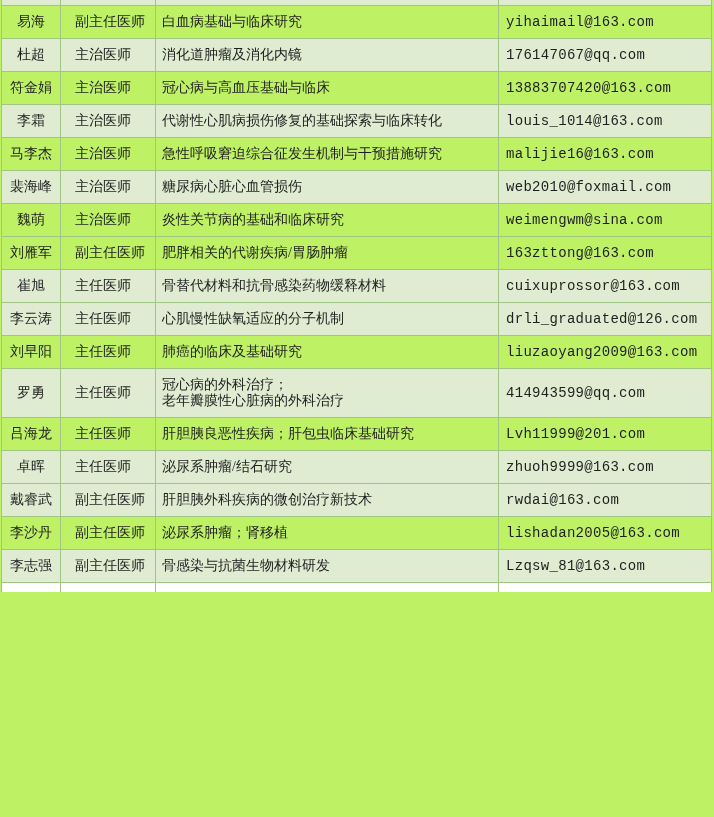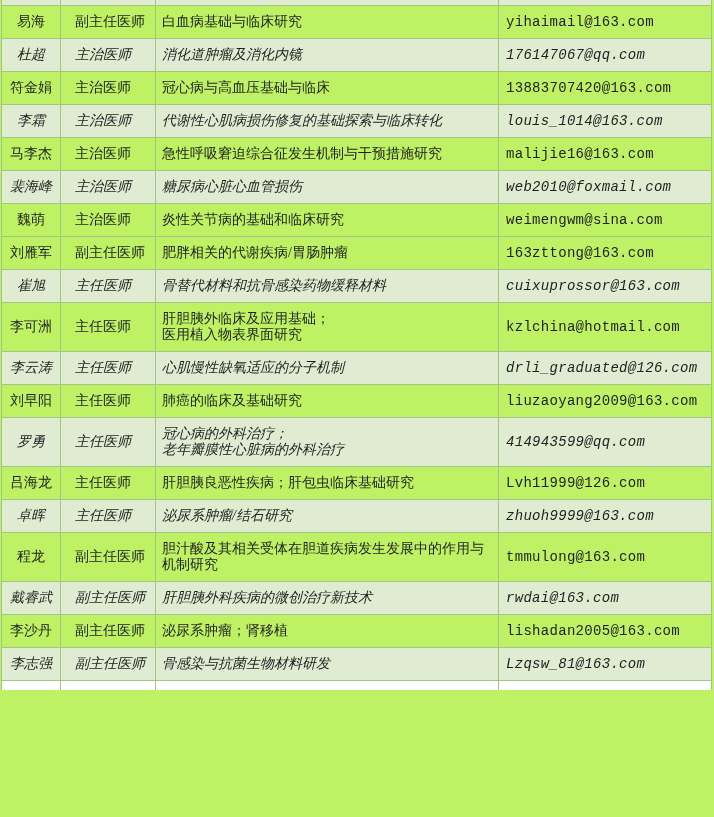--- a/index.html
+++ b/index.html
@@ -25,21 +25,21 @@
   }
   td {
     border: 1.5px solid var(--border);
     vertical-align: middle;
     color: var(--text);
     font-size: 14px;
     line-height: 16px;
     padding: 8px 5px;
     overflow: hidden;
   }
-  tr.green td { background: var(--green); font-style: italic; }
+  tr.green td { background: var(--green); }
   td.name  { text-align: center; padding-left: 2px; padding-right: 2px; }
   td.title { white-space: pre-line; padding-left: 14px; }
   td.research { white-space: pre-line; padding-left: 6px; margin-left: 8px; }
   td.email {
     font-family: "Liberation Mono", monospace;
     font-size: 14px;
     letter-spacing: 0.3px;
     padding-left: 7px;
     white-space: nowrap;
   }
@@ -114,27 +114,20 @@
           <td class="title">副主任医师</td>
           <td class="research">肥胖相关的代谢疾病/胃肠肿瘤</td>
           <td class="email">163zttong@163.com</td>
         </tr>
         <tr class="green">
           <td class="name">崔旭</td>
           <td class="title">主任医师</td>
           <td class="research">骨替代材料和抗骨感染药物缓释材料</td>
           <td class="email">cuixuprossor@163.com</td>
         </tr>
-        <tr>
-          <td class="name">李可洲</td>
-          <td class="title">主任医师</td>
-          <td class="research">肝胆胰外临床及应用基础；
-医用植入物表界面研究</td>
-          <td class="email">kzlchina@hotmail.com</td>
-        </tr>
         <tr class="green">
           <td class="name">李云涛</td>
           <td class="title">主任医师</td>
           <td class="research">心肌慢性缺氧适应的分子机制</td>
           <td class="email">drli_graduated@126.com</td>
         </tr>
         <tr>
           <td class="name">刘早阳</td>
           <td class="title">主任医师</td>
           <td class="research">肺癌的临床及基础研究</td>
@@ -144,33 +137,27 @@
           <td class="name">罗勇</td>
           <td class="title">主任医师</td>
           <td class="research">冠心病的外科治疗；
 老年瓣膜性心脏病的外科治疗</td>
           <td class="email">414943599@qq.com</td>
         </tr>
         <tr>
           <td class="name">吕海龙</td>
           <td class="title">主任医师</td>
           <td class="research">肝胆胰良恶性疾病；肝包虫临床基础研究</td>
-          <td class="email">Lvh11999@126.com</td>
+          <td class="email">Lvh11999@201.com</td>
         </tr>
         <tr class="green">
           <td class="name">卓晖</td>
           <td class="title">主任医师</td>
           <td class="research">泌尿系肿瘤/结石研究</td>
           <td class="email">zhuoh9999@163.com</td>
-        </tr>
-        <tr>
-          <td class="name">程龙</td>
-          <td class="title">副主任医师</td>
-          <td class="research">胆汁酸及其相关受体在胆道疾病发生发展中的作用与机制研究</td>
-          <td class="email">tmmulong@163.com</td>
         </tr>
         <tr class="green">
           <td class="name">戴睿武</td>
           <td class="title">副主任医师</td>
           <td class="research">肝胆胰外科疾病的微创治疗新技术</td>
           <td class="email">rwdai@163.com</td>
         </tr>
         <tr>
           <td class="name">李沙丹</td>
           <td class="title">副主任医师</td>

